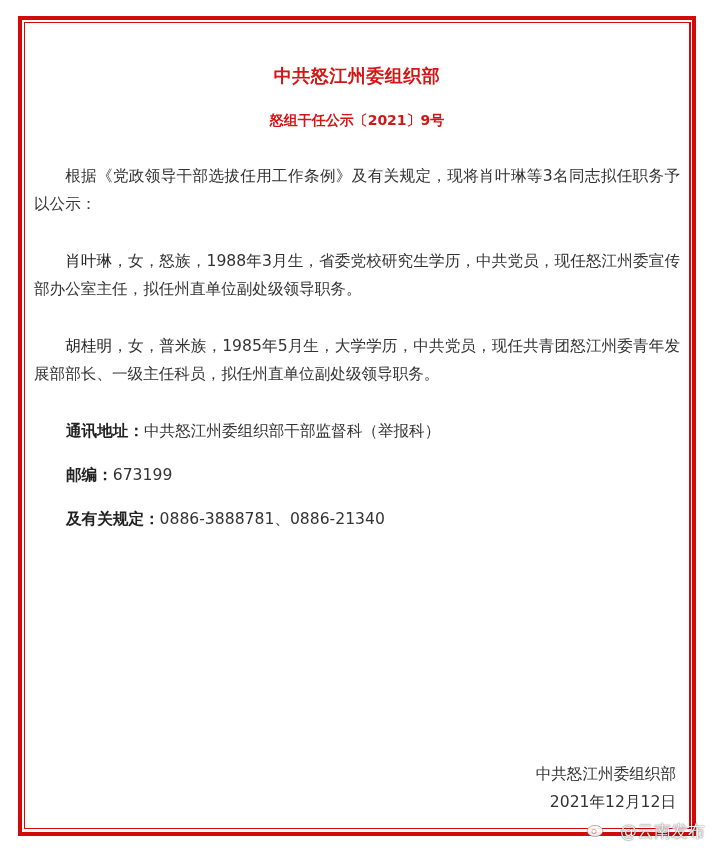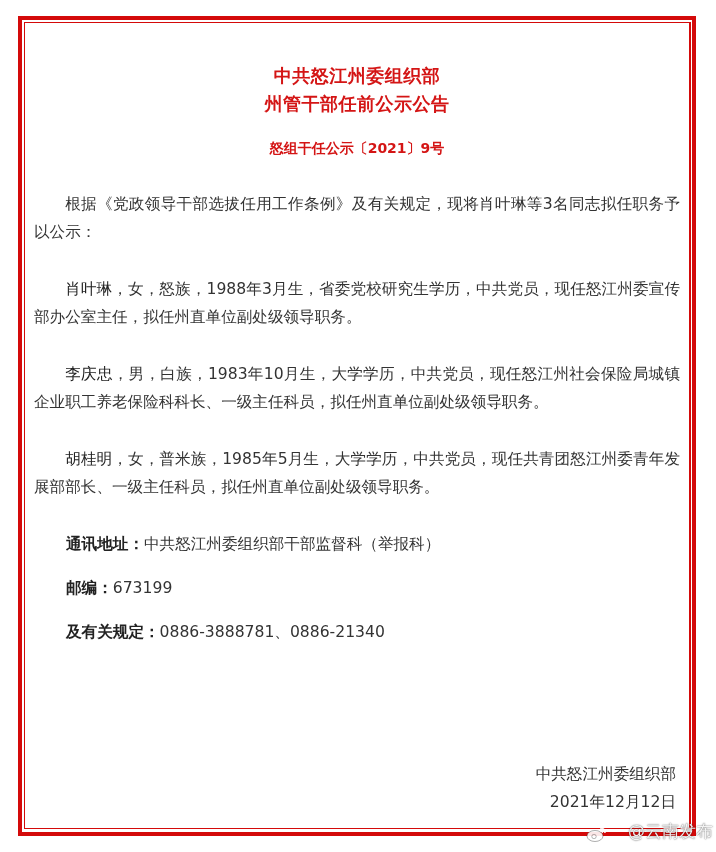--- a/index.html
+++ b/index.html
@@ -78,51 +78,49 @@
       top: 760px;
       text-align: right;
       font-size: 15.6px;
       line-height: 28px;
     }
     .watermark {
       position: absolute;
       left: 586px;
       top: 820px;
       display: flex;
-      align-items: flex-end;
-      gap: 20px;
+      align-items: flex-start;
+      gap: 12px;
       color: rgba(255,255,255,0.92);
       font-size: 17px;
       text-shadow: 0 0 2px rgba(0,0,0,0.45), 0 0 1px rgba(0,0,0,0.5);
       white-space: nowrap;
     }
     .weibo-icon {
       width: 22px;
       height: 18px;
       display: inline-block;
     }
   </style>
 </head>
 <body>
 
 <div class="frame-outer"></div>
 <div class="frame-inner"></div>
 
 <div class="content">
   <div class="title-block">
     <div class="title-line">中共怒江州委组织部</div>
-    <div class="title-line">州管干部任前公示公告</div>
     <div class="doc-number">怒组干任公示〔2021〕9号</div>
   </div>
 
   <p class="para p-intro">根据《党政领导干部选拔任用工作条例》及有关规定，现将肖叶琳等3名同志拟任职务予以公示：</p>
 
   <p class="para"><span class="strong">肖叶琳</span><span>，女，怒族，1988年3月生，省委党校研究生学历，中共党员，现任怒江州委宣传部办公室主任，拟任州直单位副处级领导职务。</span></p>
 
-  <p class="para"><span class="strong">李庆忠</span><span>，男，白族，1983年10月生，大学学历，中共党员，现任怒江州社会保险局城镇企业职工养老保险科科长、一级主任科员，拟任州直单位副处级领导职务。</span></p>
 
   <p class="para"><span class="strong">胡桂明</span><span>，女，普米族，1985年5月生，大学学历，中共党员，现任共青团怒江州委青年发展部部长、一级主任科员，拟任州直单位副处级领导职务。</span></p>
 
 
   <div class="contact">
     <div class="contact-row">
       <span class="contact-label">通讯地址：</span><span>中共怒江州委组织部干部监督科（举报科）</span>
     </div>
     <div class="contact-row">
       <span class="contact-label">邮编：</span><span>673199</span>

